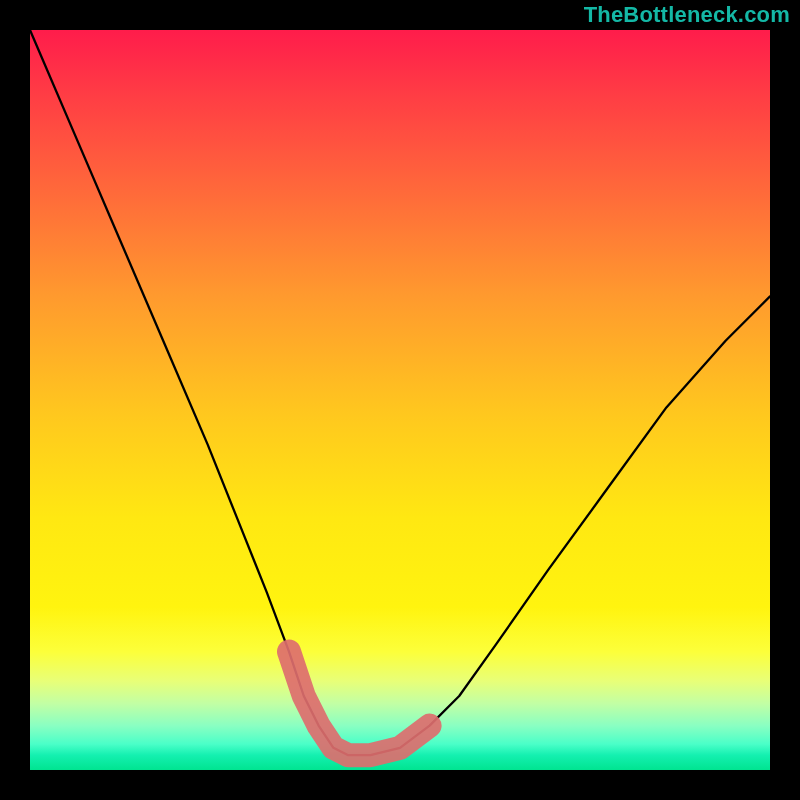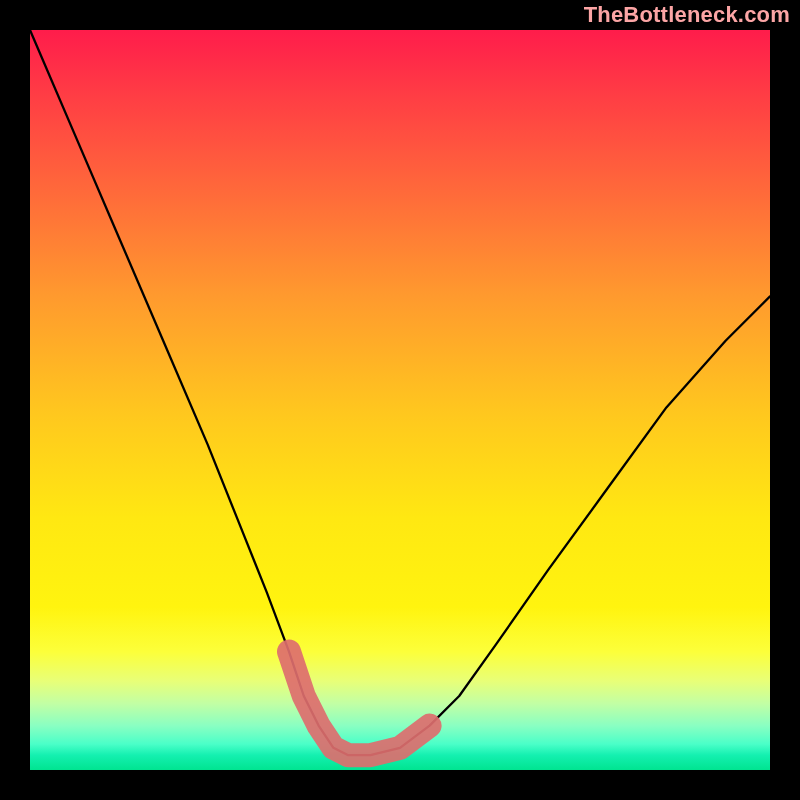--- a/index.html
+++ b/index.html
@@ -14,21 +14,21 @@
   .outer {
     position: relative;
     width: 800px;
     height: 800px;
     background: #000;
   }
   .watermark {
     position: absolute;
     top: 2px;
     right: 10px;
-    color: #fca5a5;
+    color: #14b8a6;
     font-size: 22px;
     font-weight: 600;
     letter-spacing: 0.2px;
     z-index: 5;
   }
   .plot {
     position: absolute;
     left: 30px;
     top: 30px;
     width: 740px;

